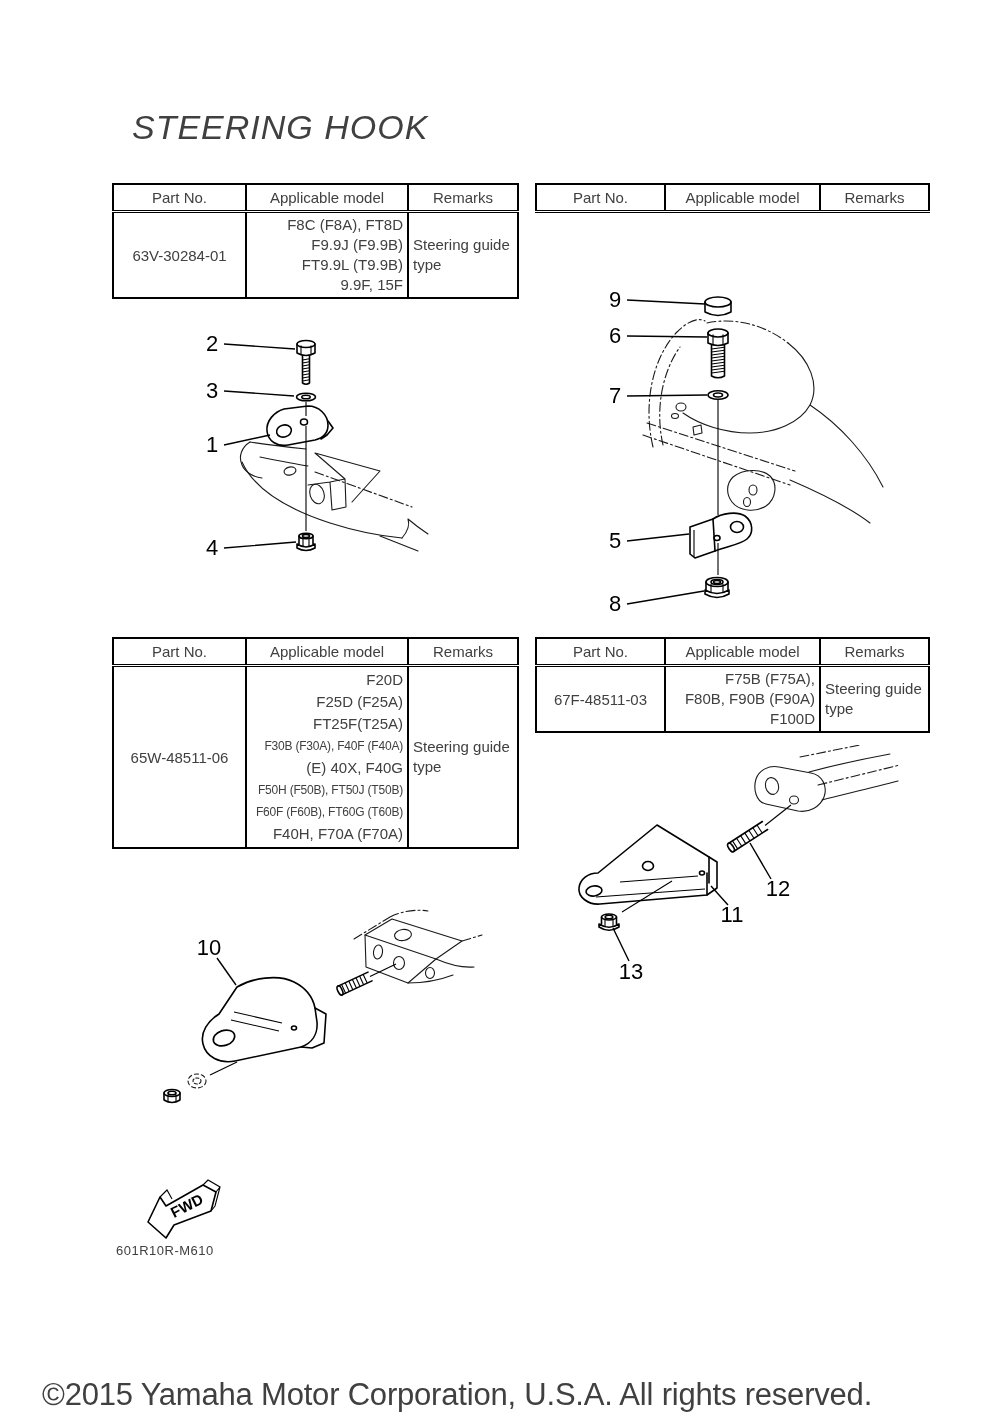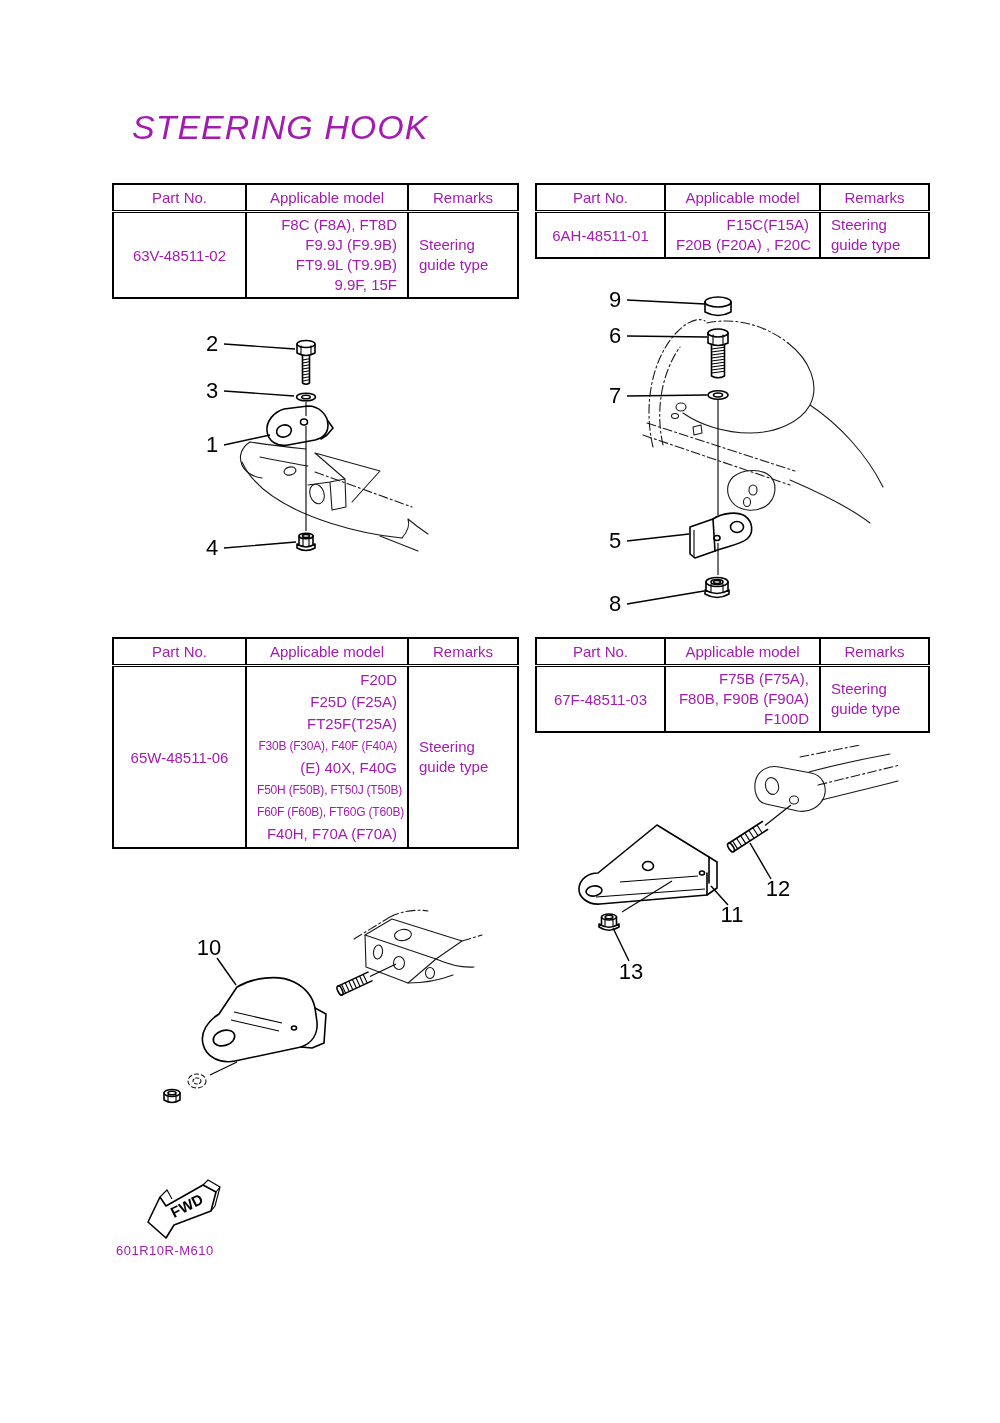--- a/index.html
+++ b/index.html
@@ -1,21 +1,21 @@
 <!DOCTYPE html>
 <html><head>
 <meta charset="utf-8">
 <style>
   html,body{margin:0;padding:0;background:#e8e8e8;}
   #page{position:relative;width:1000px;height:1423px;background:#ffffff;overflow:hidden;
-        font-family:"Liberation Sans",sans-serif;color:#a21caf;}
+        font-family:"Liberation Sans",sans-serif;color:#404040;}
   .abs{position:absolute;}
   #title{left:132px;top:108px;font-size:34px;font-style:italic;letter-spacing:1px;white-space:nowrap;}
   table.parts{border-collapse:collapse;table-layout:fixed;background:#fff;}
-  table.parts th, table.parts td{border:2px solid #000;padding:2px 10px;font-size:15px;overflow:hidden;}
+  table.parts th, table.parts td{border:2px solid #000;padding:2px 4px;font-size:15px;overflow:hidden;}
   table.parts th{font-weight:normal;text-align:center;height:21px;border-bottom:3px double #000;}
   td.c-part{text-align:center;vertical-align:middle;}
   td.c-model{text-align:right;vertical-align:middle;padding:3px 2px;}
   td.c-model > div{line-height:20px;white-space:nowrap;}
   td.c-remarks{text-align:left;vertical-align:middle;line-height:20px;padding-left:5px;}
   #table-65W td.c-model > div{line-height:22px;}
   #table-65W td.c-model > div:nth-child(4),
   #table-65W td.c-model > div:nth-child(6),
   #table-65W td.c-model > div:nth-child(7){font-size:12px;letter-spacing:-0.2px;}
   svg text.callout{font-family:"Liberation Sans",sans-serif;font-size:22px;fill:#000;}
@@ -41,21 +41,21 @@
         <col style="width:162px">
         <col style="width:110px">
       </colgroup>
     <tbody>
         <tr>
       <th>Part No.</th>
       <th>Applicable model</th>
       <th>Remarks</th>
     </tr>
     <tr>
-      <td class="c-part">63V-48511-02</td>
+      <td class="c-part">63V-30284-01</td>
       <td class="c-model">
             <div>F8C (F8A), FT8D</div>
             <div>F9.9J (F9.9B)</div>
             <div>FT9.9L (T9.9B)</div>
             <div>9.9F, 15F</div>
           </td>
       <td class="c-remarks">Steering guide type</td>
     </tr>
   </tbody>
     </table>
@@ -64,28 +64,20 @@
     <colgroup>
         <col style="width:129px">
         <col style="width:155px">
         <col style="width:109px">
       </colgroup>
     <tbody>
         <tr>
       <th>Part No.</th>
       <th>Applicable model</th>
       <th>Remarks</th>
-    </tr>
-    <tr>
-      <td class="c-part">6AH-48511-01</td>
-      <td class="c-model">
-            <div>F15C(F15A)</div>
-            <div>F20B (F20A) , F20C</div>
-          </td>
-      <td class="c-remarks">Steering guide type</td>
     </tr>
   </tbody>
     </table>
 
   <table class="parts abs" id="table-65W" style="left:112px;top:637px;width:405px;">
     <colgroup>
         <col style="width:133px">
         <col style="width:162px">
         <col style="width:110px">
       </colgroup>
@@ -315,14 +307,15 @@
   <svg class="abs" style="left:138px;top:1178px;" width="90" height="70" viewBox="0 0 90 70">
     <g>
       <path class="p" d="M10,44 L22,19 L28,28 L65,7 L78,14 L73,33 L36,47 L28,60 Z"></path>
       <path class="th" d="M22,19 L29,12 L34,21 M65,7 L70,2 L82,9 L78,14 M82,9 L77,28 L73,33"></path>
     </g>
     <text id="fwd-text" x="49" y="33" text-anchor="middle" transform="rotate(-27 49 28)">FWD</text>
   </svg>
 
   <div id="drawing-code" class="abs">601R10R-M610</div>
 
+  <div id="footer" class="abs">©2015 Yamaha Motor Corporation, U.S.A. All rights reserved.</div>
 
 </div>
 
 </body></html>

